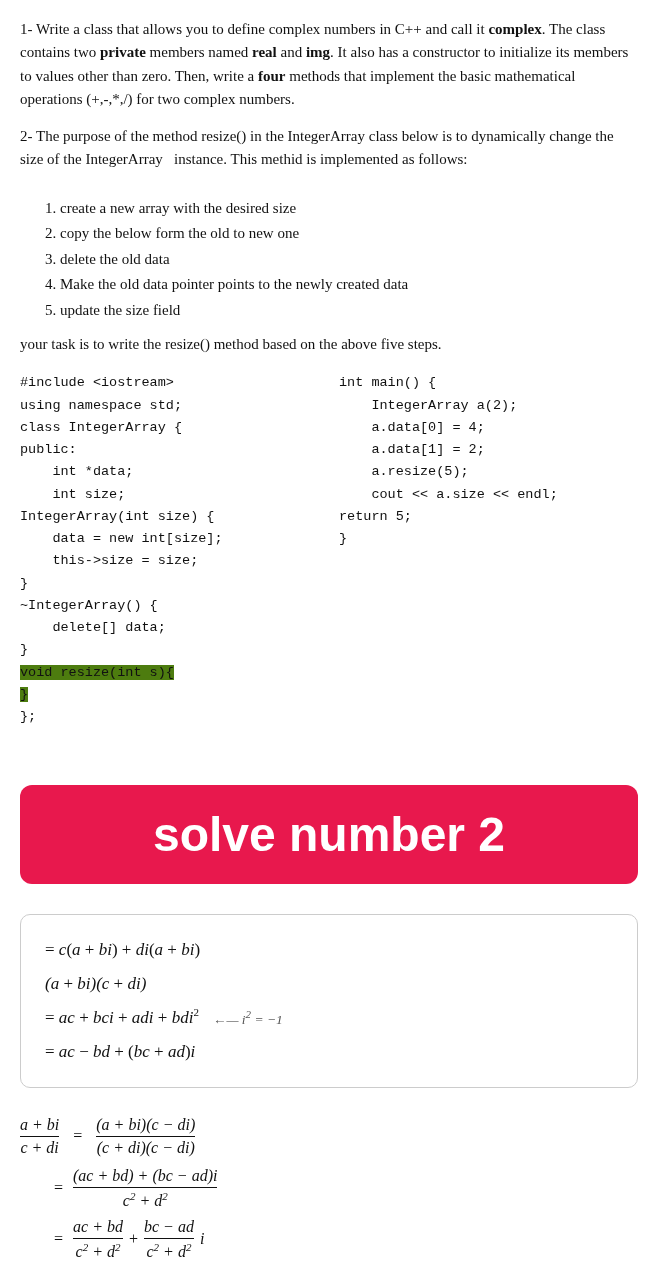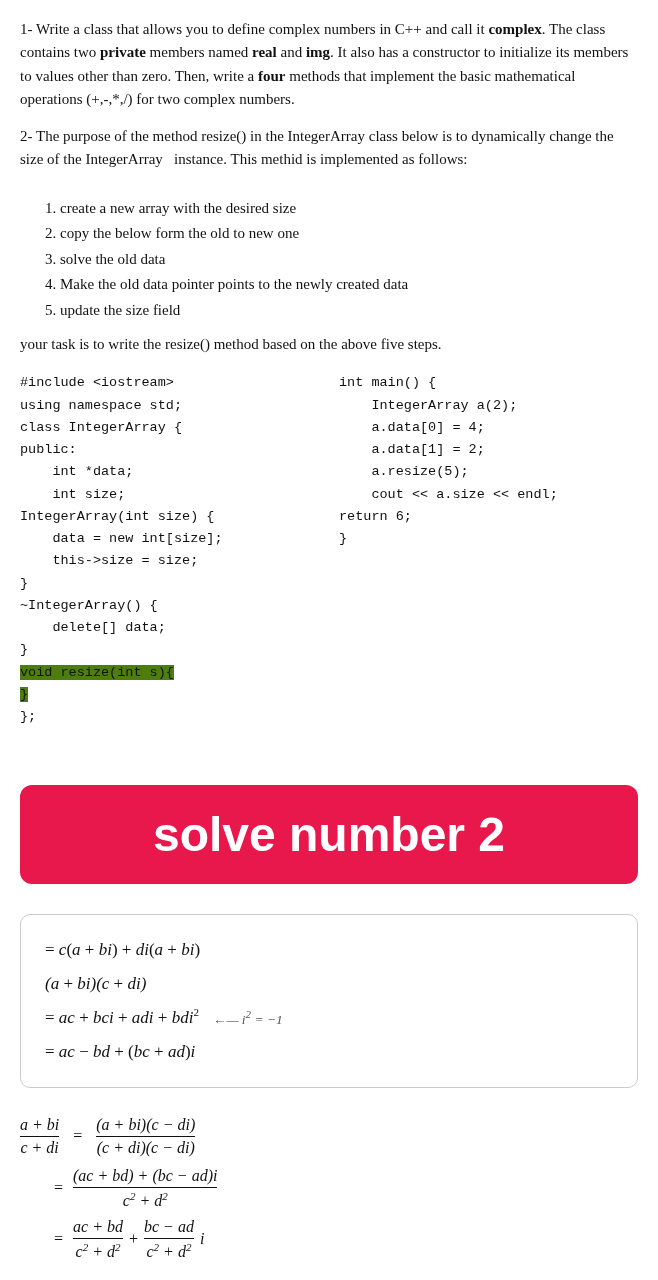--- a/index.html
+++ b/index.html
@@ -170,21 +170,21 @@
   <div class="paragraph">
     2- The purpose of the method resize() in the IntegerArray class below is to
     dynamically change the size of the IntegerArray &nbsp; instance. This methid is
     implemented as follows:
   </div>
 
   <div class="list-section">
     <ol>
       <li>create a new array with the desired size</li>
       <li>copy the below form the old to new one</li>
-      <li>solve the old data</li>
+      <li>delete the old data</li>
       <li>Make the old data pointer points to the newly created data</li>
       <li>update the size field</li>
     </ol>
   </div>
 
   <div class="task-line">
     your task is to write the resize() method based on the above five steps.
   </div>
 
   <div class="code-section">
@@ -206,21 +206,21 @@
       <div><span class="code-highlight">}</span></div>
       <div>};</div>
     </div>
     <div class="code-col">
       <div>int main() {</div>
       <div>&nbsp;&nbsp;&nbsp;&nbsp;IntegerArray a(2);</div>
       <div>&nbsp;&nbsp;&nbsp;&nbsp;a.data[0] = 4;</div>
       <div>&nbsp;&nbsp;&nbsp;&nbsp;a.data[1] = 2;</div>
       <div>&nbsp;&nbsp;&nbsp;&nbsp;a.resize(5);</div>
       <div>&nbsp;&nbsp;&nbsp;&nbsp;cout &lt;&lt; a.size &lt;&lt; endl;</div>
-      <div>return 6;</div>
+      <div>return 5;</div>
       <div>}</div>
     </div>
   </div>
 
 </div>
 
 <div class="solve-banner">
   <span>solve number 2</span>
 </div>
 

